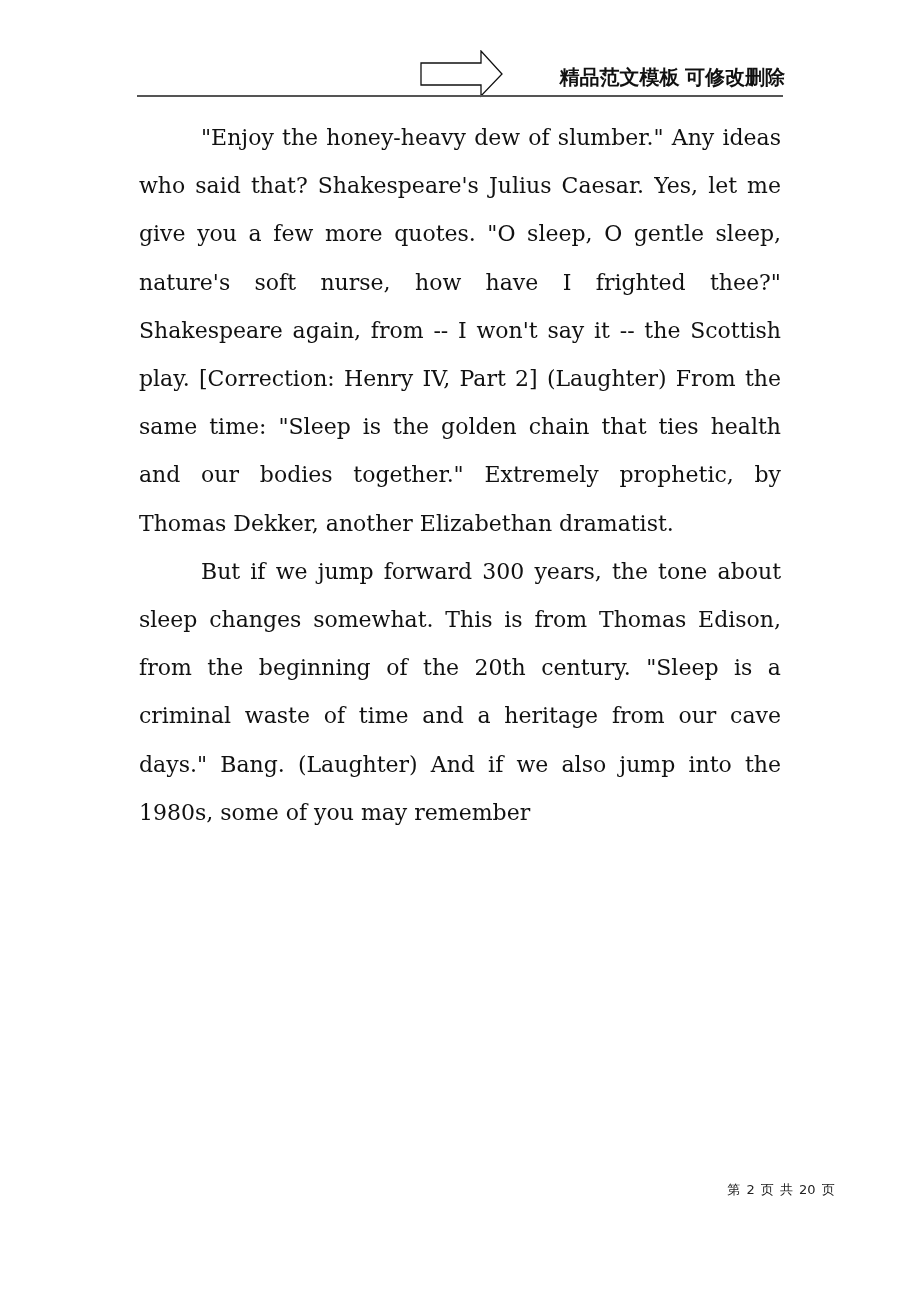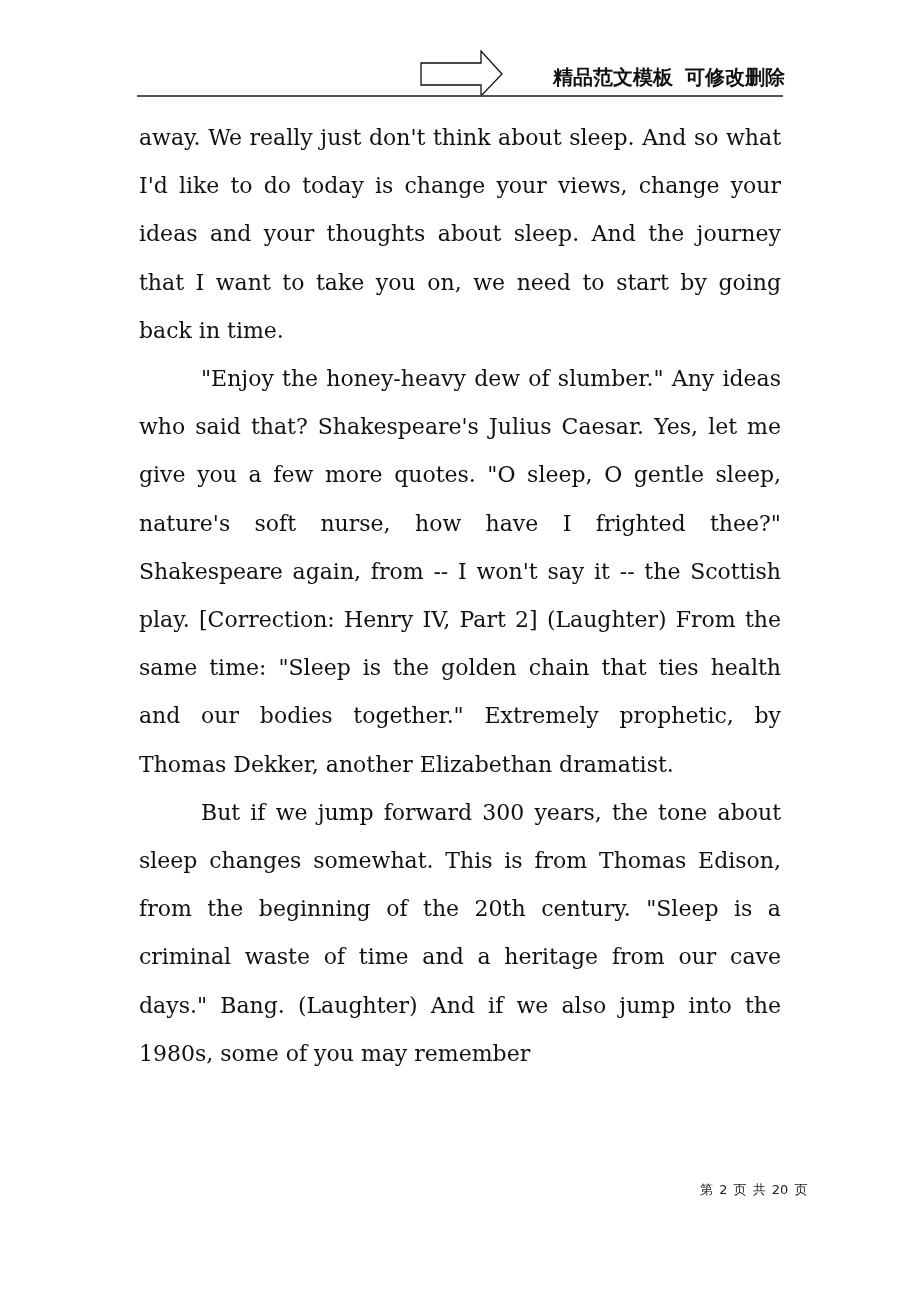--- a/index.html
+++ b/index.html
@@ -28,21 +28,21 @@
       top: 50px;
       width: 84px;
       height: 48px;
     }
     .header-title {
       position: absolute;
       left: 530px;
       top: 64px;
       width: 255px;
       text-align: right;
-      font-family: Liberation Mono, monospace;
+      font-family: Liberation Sans, sans-serif;
       font-size: 20px;
       font-weight: bold;
       color: #111111;
       letter-spacing: 0px;
       white-space: nowrap;
     }
     .header-rule {
       position: absolute;
       left: 137px;
       top: 95px;
@@ -77,21 +77,21 @@
       color: rgba(160,160,160,0.28);
       letter-spacing: 1px;
       pointer-events: none;
       white-space: nowrap;
     }
     .footer {
       position: absolute;
       left: 700px;
       top: 1181px;
       width: 162px;
-      text-align: left;
+      text-align: center;
       font-family: "DejaVu Sans", "Liberation Sans", sans-serif;
       font-size: 13px;
       color: #222222;
       white-space: pre;
       word-spacing: 2px;
     }
   </style>
 </head>
 <body>
 
@@ -100,20 +100,19 @@
   <svg class="header-arrow" viewBox="0 0 84 48" xmlns="http://www.w3.org/2000/svg">
     <polygon points="1,13 61,13 61,1 82,24 61,46 61,35 1,35" fill="#ffffff" stroke="#111111" stroke-width="1.3"></polygon>
   </svg>
 
   <div class="header-title">精品范文模板 可修改删除</div>
 
   <div class="header-rule"></div>
 
 
   <div class="body-text">
-    <p class="para">away. We really just don't think about sleep. And so what I'd like to do today is change your views, change your ideas and your thoughts about sleep. And the journey that I want to take you on, we need to start by going back in time.</p>
     <p class="para indent">"Enjoy the honey-heavy dew of slumber." Any ideas who said that? Shakespeare's Julius Caesar. Yes, let me give you a few more quotes. "O sleep, O gentle sleep, nature's soft nurse, how have I frighted thee?" Shakespeare again, from -- I won't say it -- the Scottish play. [Correction: Henry IV, Part 2] (Laughter) From the same time: "Sleep is the golden chain that ties health and our bodies together." Extremely prophetic, by Thomas Dekker, another Elizabethan dramatist.</p>
     <p class="para indent">But if we jump forward 300 years, the tone about sleep changes somewhat. This is from Thomas Edison, from the beginning of the 20th century. "Sleep is a criminal waste of time and a heritage from our cave days." Bang. (Laughter) And if we also jump into the 1980s, some of you may remember</p>
   </div>
 
   <div class="footer">第 2 页 共 20 页</div>
 
 </div>
 
 </body></html>

